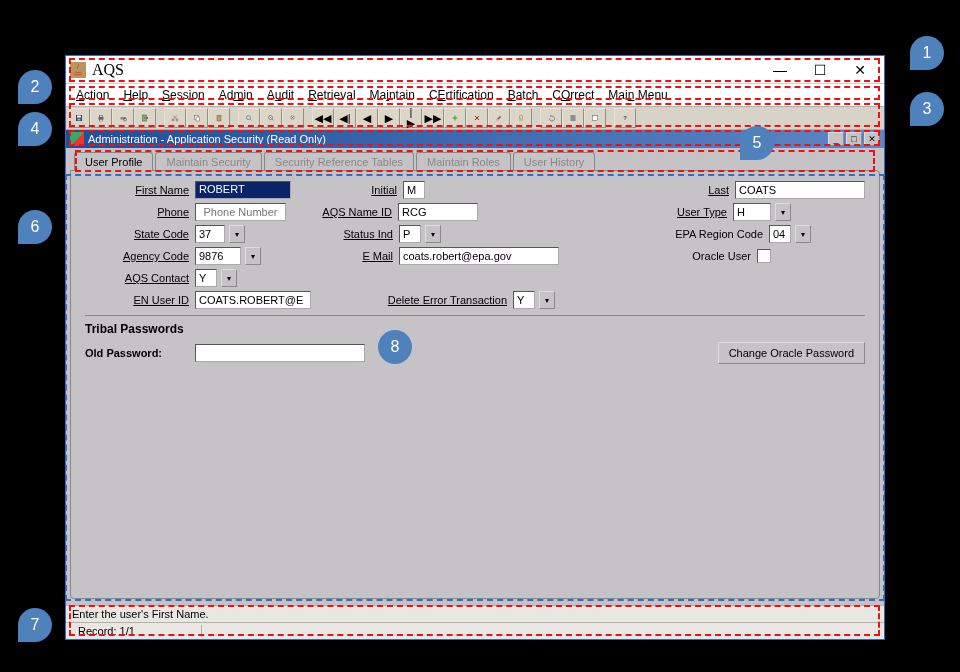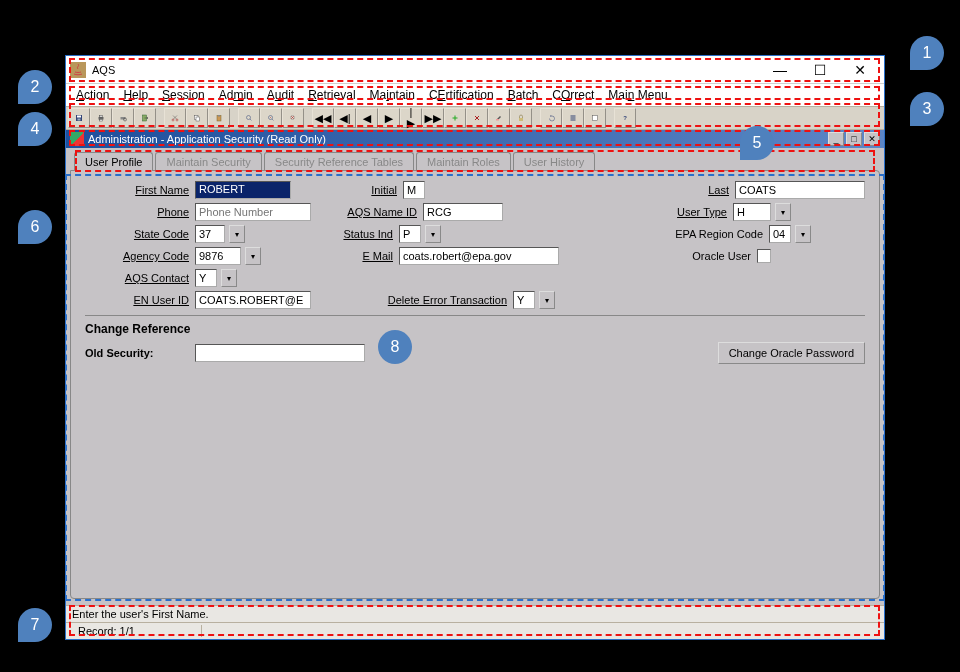--- a/index.html
+++ b/index.html
@@ -1,21 +1,21 @@
 <!DOCTYPE html>
 <html><head>
 <meta charset="utf-8">
 <style>
   * { box-sizing: border-box; }
   body { margin: 0; padding: 0; font-family: Tahoma, Arial, sans-serif; font-size: 11px; background: #000; width: 960px; height: 672px; position: relative; overflow: hidden; }
   
   .window-frame { position: absolute; left: 65px; top: 55px; width: 820px; height: 585px; background: #fff; border: 1px solid #2a6fc9; }
   .titlebar { height: 28px; background: #fff; border-bottom: 1px solid #d0d0d0; display: flex; align-items: center; padding: 0 4px; }
   .titlebar .app-icon { width: 16px; height: 16px; background: #b9975b; display: inline-flex; align-items: center; justify-content: center; font-size: 9px; margin-right: 6px; }
-  .titlebar .title-text { flex: 1; font-size: 11px; }
+  .titlebar .title-text { flex: 1; font-size: 16px; font-family: Liberation Serif, serif; }
   .sysbtns { display: flex; gap: 0; }
   .sysbtn { width: 40px; height: 24px; background: #fff; border: none; display: inline-flex; align-items: center; justify-content: center; font-size: 14px; }
   
   .menubar { height: 22px; display: flex; align-items: center; padding: 0 4px; gap: 2px; font-size: 12px; }
   .menu-item { padding: 2px 6px; }
   .menu-item .ul { text-decoration: underline; }
   
   .toolbar { height: 24px; background: #d8d3c8; border-top: 1px solid #b8b0a0; border-bottom: 1px solid #b8b0a0; display: flex; align-items: center; padding: 0 2px; gap: 0; }
   .tbtn { width: 22px; height: 20px; border: 1px outset #e8e2d6; background: #dcd6c9; display: inline-flex; align-items: center; justify-content: center; font-size: 11px; line-height: 1; }
   .tbtn svg { width: 14px; height: 14px; }
@@ -240,21 +240,21 @@
           <span style="width:60px"></span>
           <span class="lbl u" style="width:40px">Initial</span>
           <input class="fld" style="width: 22px;" value="M">
           <span style="flex:1"></span>
           <span class="lbl u" style="width:40px">Last</span>
           <input class="fld" style="width: 130px;" value="COATS">
         </div>
 
         <div class="row">
           <span class="lbl u" style="width:106px">Phone</span>
-          <input class="fld" style="width: 116px;" placeholder="Phone Number">
+          <input class="fld" style="width: 91px; text-align: center;" placeholder="Phone Number">
           <span style="width:10px"></span>
           <span class="lbl u" style="width:90px">AQS Name ID</span>
           <input class="fld" style="width: 80px;" value="RCG">
           <span style="flex:1"></span>
           <span class="lbl u" style="width:70px">User Type</span>
           <input class="fld" style="width: 38px;" value="H">
           <button class="sel-btn">▾</button>
           <span style="width:70px"></span>
         </div>
 
@@ -297,23 +297,23 @@
           <input class="fld" style="width: 116px;" value="COATS.ROBERT@E">
           <span style="width:30px"></span>
           <span class="lbl u" style="width:160px">Delete Error Transaction</span>
           <input class="fld" style="width: 22px;" value="Y">
           <button class="sel-btn">▾</button>
         </div>
 
 
         <div class="divider"></div>
 
-        <div class="section-h">Change Reference</div>
-        <div class="row">
-          <span class="lbl" style="width:106px;text-align:left;font-weight:bold">Old Security:</span>
+        <div class="section-h">Tribal Passwords</div>
+        <div class="row">
+          <span class="lbl" style="width:106px;text-align:left;font-weight:bold">Old Password:</span>
           <input class="fld" type="password" style="width: 170px;">
           <span style="flex:1"></span>
           <button class="bigbtn">Change Oracle Password</button>
         </div>
       </div>
     </div>
   </div>
 
   <div class="status1">Enter the user's First Name.</div>
   <div class="status2">

